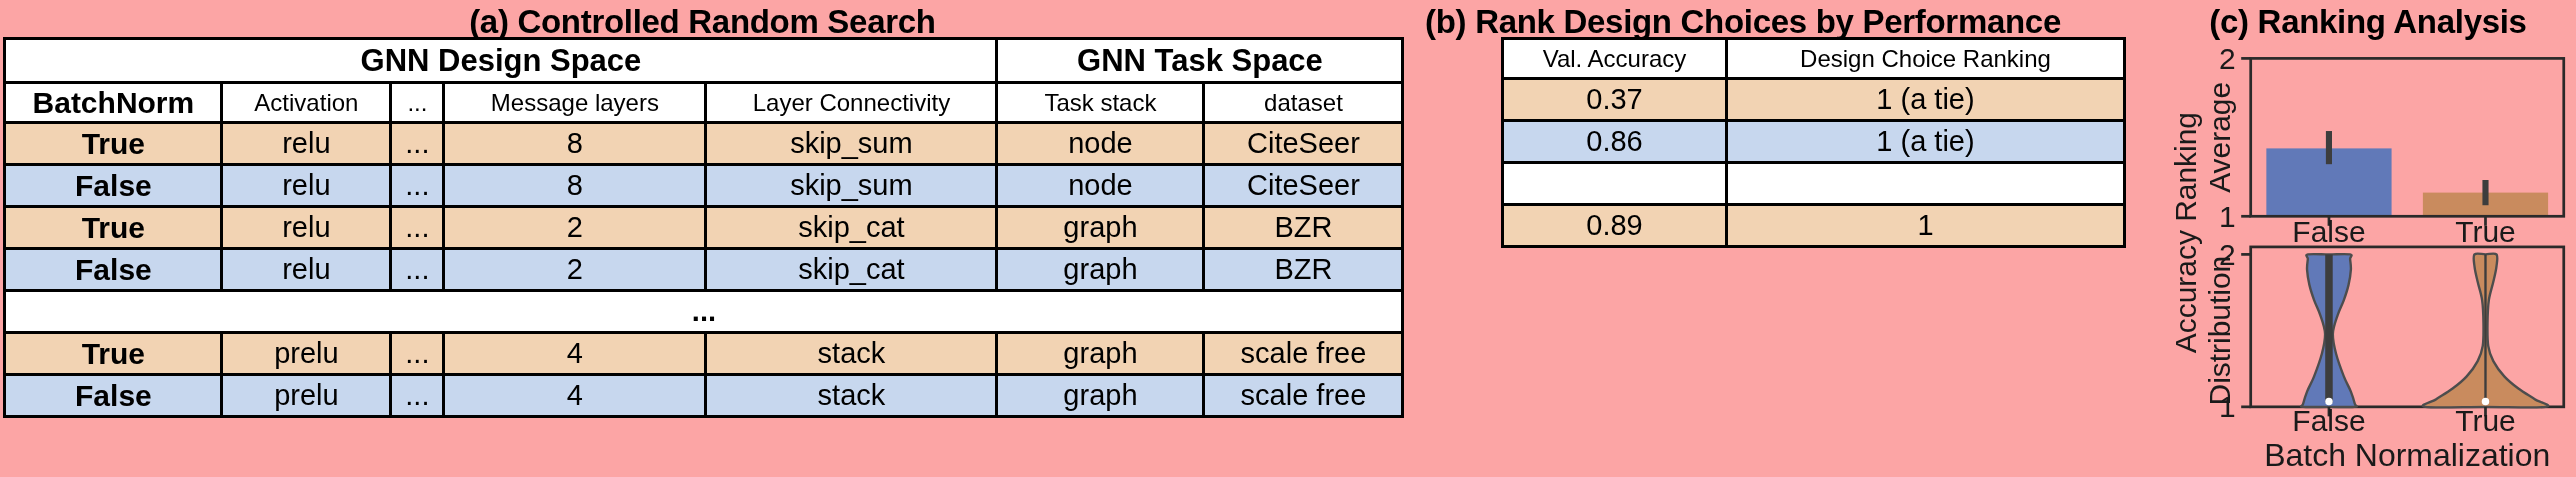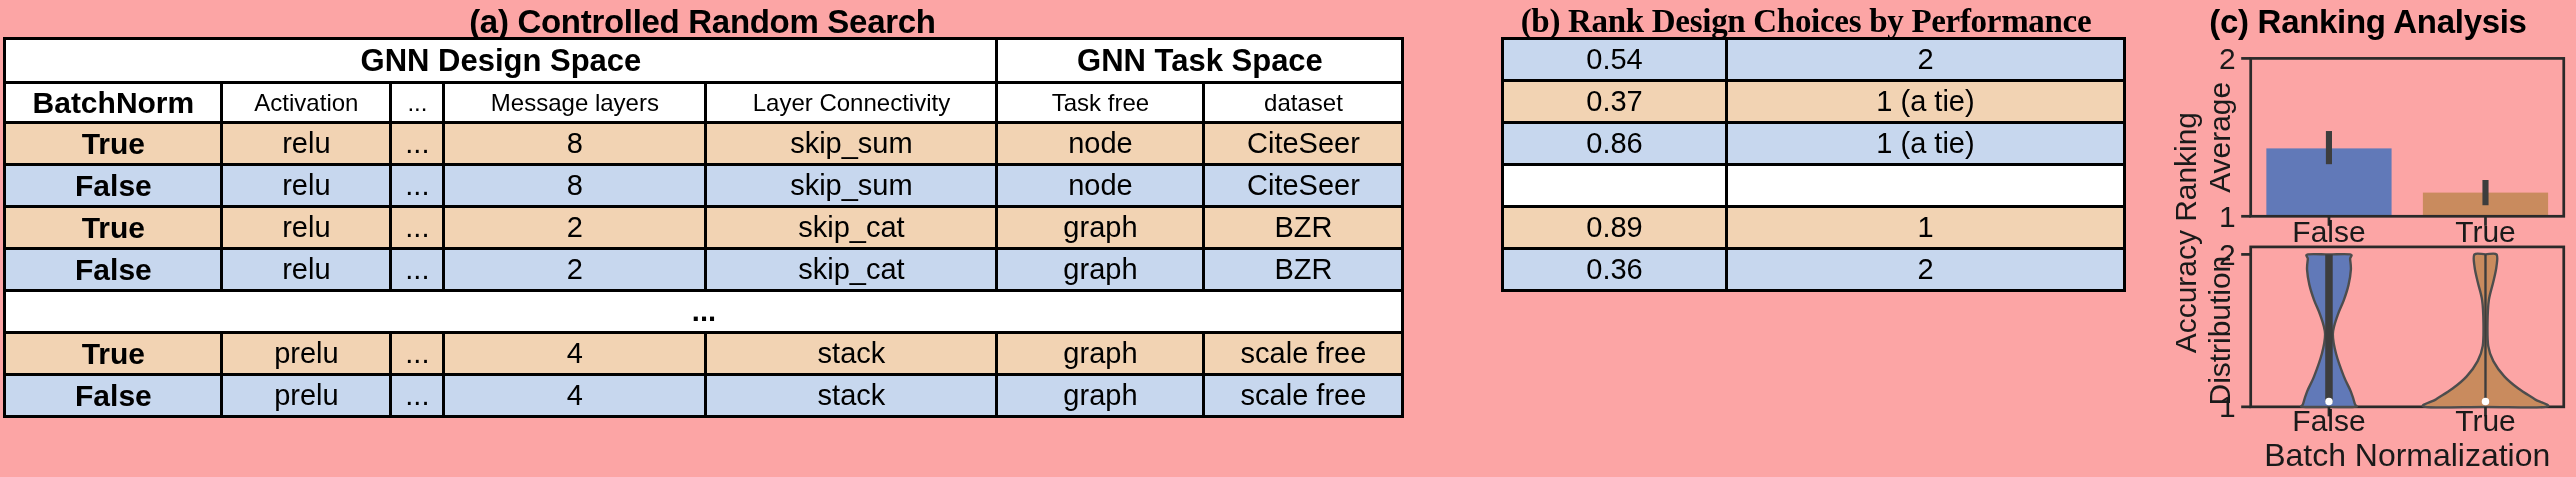--- a/index.html
+++ b/index.html
@@ -18,21 +18,21 @@
   svg{position:absolute;left:2167px;top:41px;}
   svg text{font-family:"Liberation Sans",sans-serif;}
 </style>
 </head>
 <body>
 
 <div class="stage">
 
   <div class="panel-title" style="left:3.4px;width:1398px;">(a) Controlled Random Search</div>
 
-  <div class="panel-title" style="left:1479px;width:654px;font-family:Liberation Serif, serif;">(b) Rank Design Choices by Performance</div>
+  <div class="panel-title" style="left:1416px;width:654px;">(b) Rank Design Choices by Performance</div>
 
   <div class="panel-title" style="left:2167px;width:402px;">(c) Ranking Analysis</div>
 
   <table id="table-a" style="left:3.4px;width:1398px;">
       <colgroup>
         <col style="width: 217px;">
         <col style="width: 169px;">
         <col style="width: 53px;">
         <col style="width: 262px;">
         <col style="width: 291px;">
@@ -43,21 +43,21 @@
         <tr style="height: 44px;">
           <th colspan="5" class="group-head">GNN Design Space</th>
           <th colspan="2" class="group-head">GNN Task Space</th>
         </tr>
         <tr style="height: 40px;">
           <th class="col-head bold">BatchNorm</th>
           <th class="col-head">Activation</th>
           <th class="col-head">...</th>
           <th class="col-head">Message layers</th>
           <th class="col-head">Layer Connectivity</th>
-          <th class="col-head">Task free</th>
+          <th class="col-head">Task stack</th>
           <th class="col-head">dataset</th>
         </tr>
         <tr style="height: 42px;">
           <td class="bold" style="background: rgb(242, 211, 179);">True</td>
           <td style="background: rgb(242, 211, 179);">relu</td>
           <td style="background: rgb(242, 211, 179);">...</td>
           <td style="background: rgb(242, 211, 179);">8</td>
           <td style="background: rgb(242, 211, 179);">skip_sum</td>
           <td style="background: rgb(242, 211, 179);">node</td>
           <td style="background: rgb(242, 211, 179);">CiteSeer</td>
@@ -112,43 +112,39 @@
         </tr>
       </tbody>
     </table>
 
   <table id="table-b" style="left:1501px;width:622px;">
       <colgroup>
         <col style="width: 224px;">
         <col style="width: 398px;">
       </colgroup>
       <tbody>
-        <tr style="height: 42px;">
-          <td style="background: rgb(199, 215, 238);">0.54</td>
-          <td style="background: rgb(199, 215, 238);">2</td>
+        <tr style="height: 40px;">
+          <th class="col-head">Val. Accuracy</th>
+          <th class="col-head">Design Choice Ranking</th>
         </tr>
         <tr style="height: 42px;">
           <td style="background: rgb(242, 211, 179);">0.37</td>
           <td style="background: rgb(242, 211, 179);">1 (a tie)</td>
         </tr>
         <tr style="height: 42px;">
           <td style="background: rgb(199, 215, 238); margin-left: 8px;">0.86</td>
           <td style="background: rgb(199, 215, 238);">1 (a tie)</td>
         </tr>
         <tr style="height: 42px;">
           <td></td>
           <td></td>
         </tr>
         <tr style="height: 42px;">
           <td style="background: rgb(242, 211, 179); margin-left: 29px;">0.89</td>
           <td style="background: rgb(242, 211, 179);">1</td>
-        </tr>
-        <tr style="height: 42px;">
-          <td style="background: rgb(199, 215, 238);">0.36</td>
-          <td style="background: rgb(199, 215, 238);">2</td>
         </tr>
       </tbody>
     </table>
 
   <svg id="charts-svg" width="409" height="437" viewBox="0 0 601 641">
       <rect x="146" y="157.24" width="184" height="99.75999999999999" fill="#6179b8"></rect>
       <rect x="376" y="222.20000000000002" width="184" height="34.79999999999998" fill="#c98b5e"></rect>
       <rect x="123" y="25" width="460" height="232" fill="none" stroke="#2a2a2a" stroke-width="4"></rect>
       <line x1="238" x2="238" y1="131.72" y2="180.44" stroke="#3d3d3d" stroke-width="9"></line>
       <line x1="468" x2="468" y1="203.64000000000001" y2="240.76" stroke="#3d3d3d" stroke-width="9"></line>

